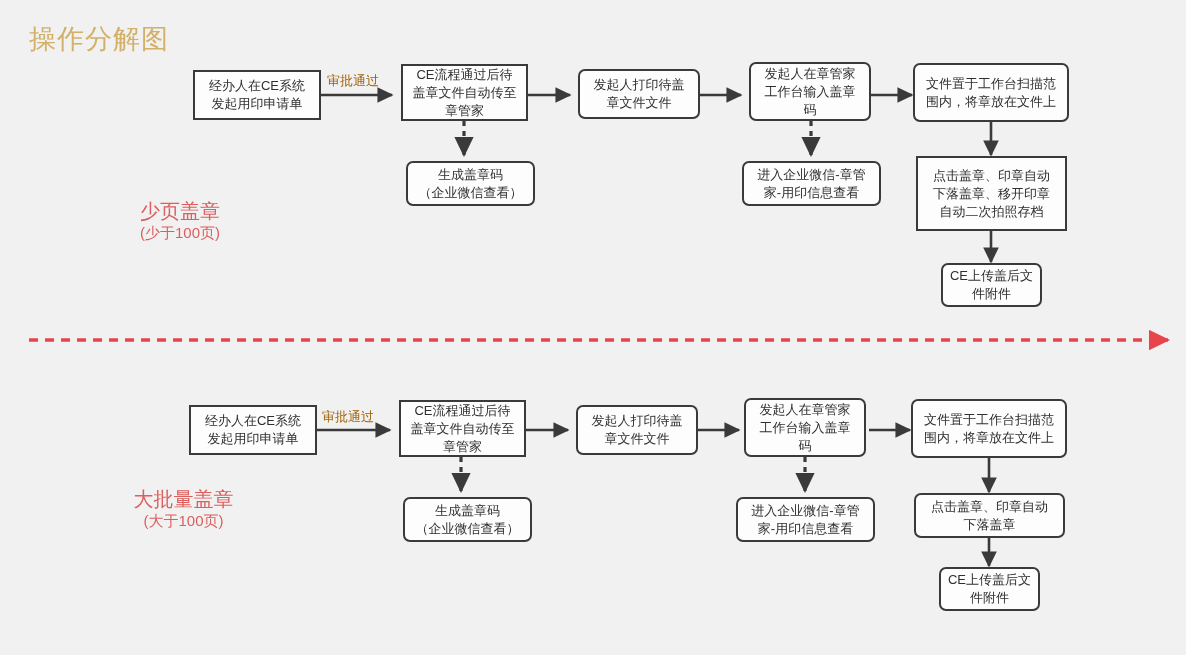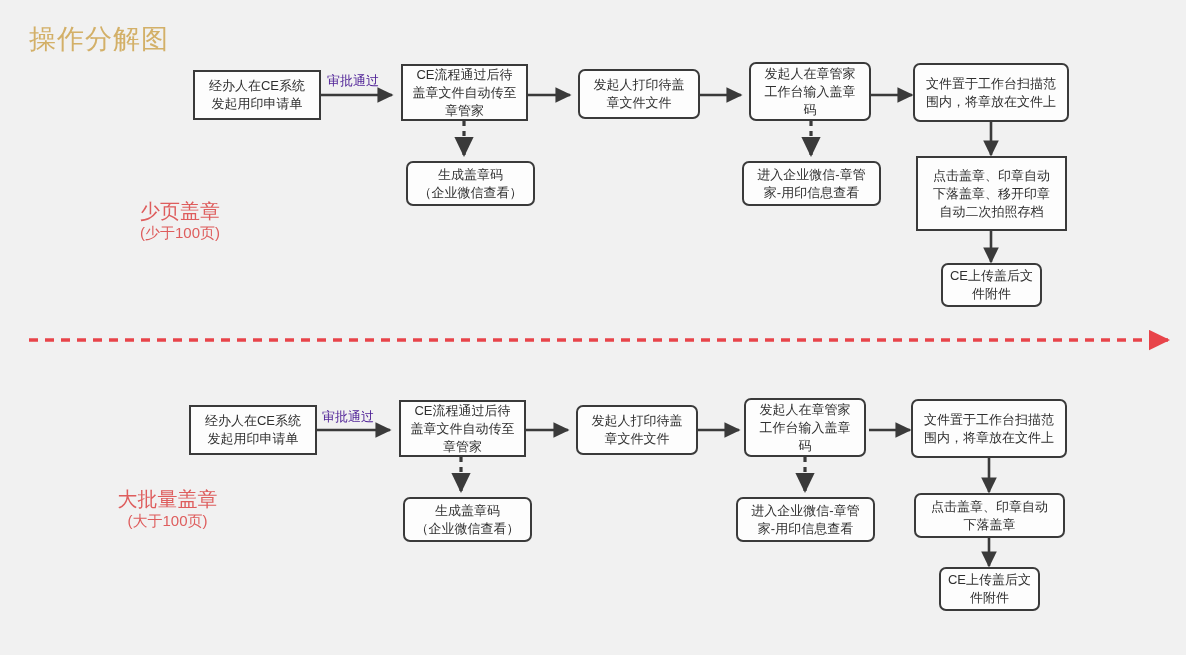--- a/index.html
+++ b/index.html
@@ -60,21 +60,21 @@
     text-align: center;
     padding: 2px 4px;
     white-space: pre-line;
   }
   .node.rounded {
     border-radius: 7px;
   }
   .edge-label {
     position: absolute;
     font-size: 13px;
-    color: #4c1d95;
+    color: #a16207;
     white-space: nowrap;
   }
   svg.wires {
     position: absolute;
     left: 0; top: 0;
     width: 1186px;
     height: 655px;
     pointer-events: none;
   }
 </style>
@@ -187,21 +187,21 @@
   <div class="node rounded" style="left:913px; top:63px; width:156px; height:59px;">文件置于工作台扫描范
 围内，将章放在文件上</div>
 
   <div class="node" style="left:916px; top:156px; width:151px; height:75px;">点击盖章、印章自动
 下落盖章、移开印章
 自动二次拍照存档</div>
 
   <div class="node rounded" style="left:941px; top:263px; width:101px; height:44px;">CE上传盖后文
 件附件</div>
 
-  <div class="group-label" style="left:80px; top:488px; width:175px;">
+  <div class="group-label" style="left:96px; top:488px; width:175px;">
     <span class="gl-main">大批量盖章</span>
     <span class="gl-sub">(大于100页)</span>
   </div>
 
   <div class="node" style="left:189px; top:405px; width:128px; height:50px;">经办人在CE系统
 发起用印申请单</div>
 
   <div class="edge-label" style="left:322px; top:408px;">审批通过</div>
 
   <div class="node" style="left:399px; top:400px; width:127px; height:57px;">CE流程通过后待

